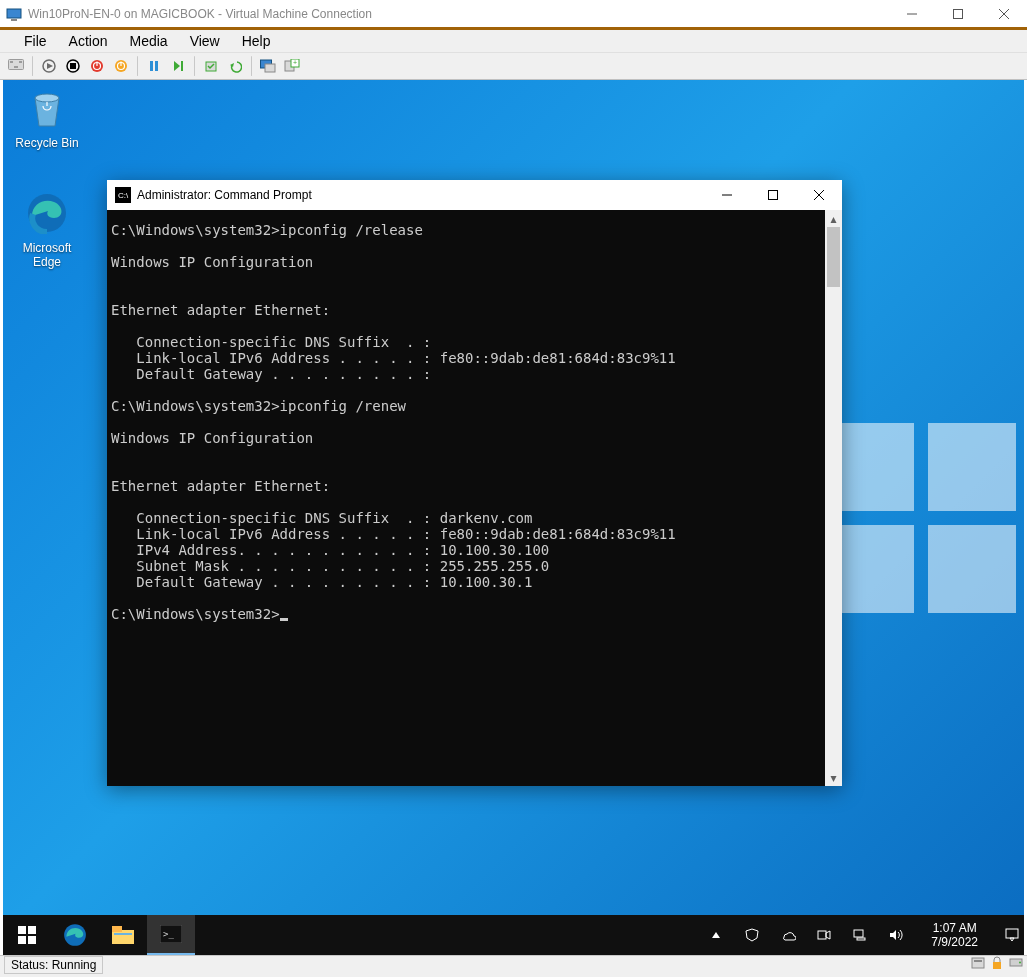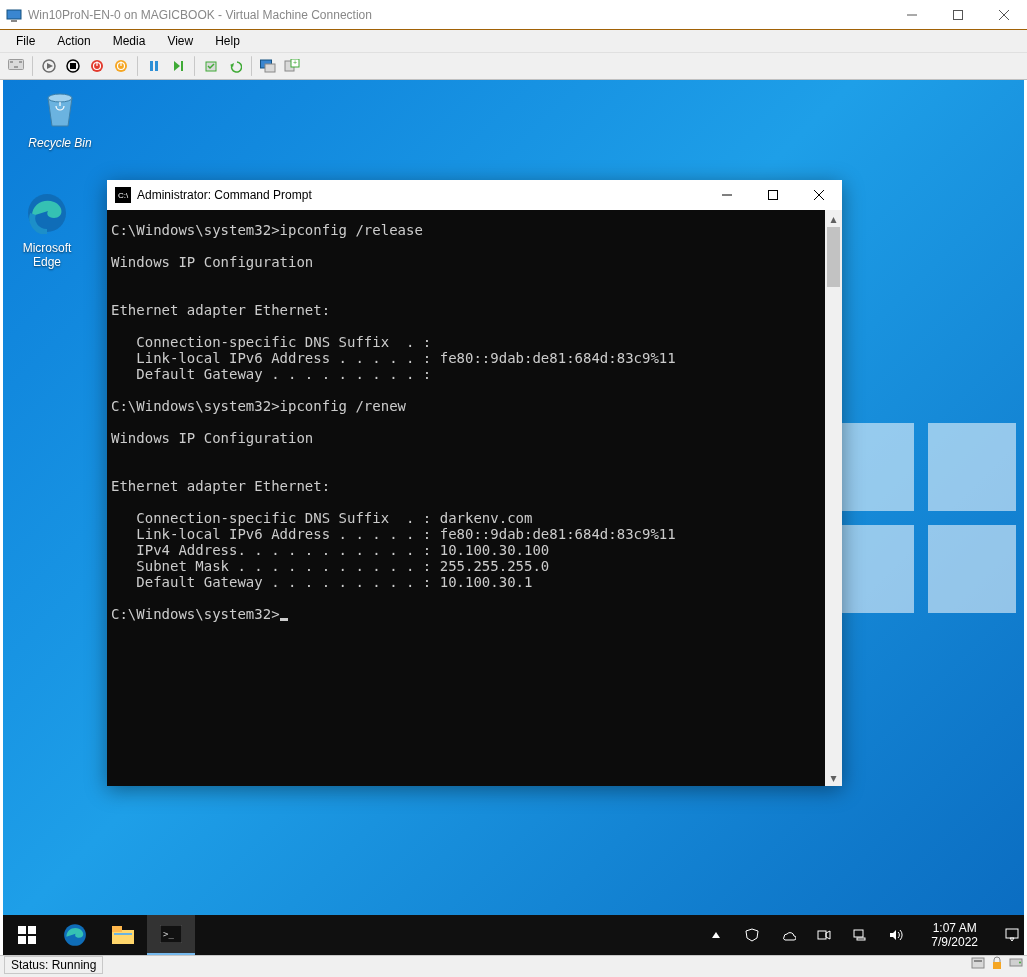--- a/index.html
+++ b/index.html
@@ -8,31 +8,31 @@
   font-size: 12px;
   width: 1027px; height: 977px;
   background: #f0f0f0;
   display: flex; flex-direction: column;
   overflow: hidden;
 }
 .outer-titlebar {
   height: 30px; background: #fff;
   display: flex; align-items: center;
   padding: 0 0 0 6px; color: #888;
-  border-bottom: 1px solid #a16207;
+  border-bottom: 3px solid #a16207;
 }
 .vm-icon { width: 16px; height: 16px; margin-right: 6px; display:inline-flex; align-items:center; justify-content:center;}
 .outer-title { flex: 1; font-size: 12px; }
 .win-btns { display: flex; }
 .win-btn { width: 46px; height: 30px; display:flex; align-items:center; justify-content:center; color:#555;}
 .win-btn svg { width:10px; height:10px; }
 .menubar {
   height: 22px; background: #f0f0f0;
   display: flex; align-items: center; gap: 2px;
-  padding: 0 6px; font-size: 12px; color:#000;
+  padding: 0 14px; font-size: 14px; color:#000;
 }
 .menu-item { padding: 2px 10px; }
 .toolbar {
   height: 28px; background: #f0f0f0;
   border-top: 1px solid #e0e0e0;
   border-bottom: 1px solid #c0c0c0;
   display: flex; align-items:center; gap:4px; padding: 0 6px;
 }
 .tbtn { width:20px; height:20px; display:flex; align-items:center; justify-content:center; border-radius:2px; }
 .tbtn.sep { width:1px; height:20px; background:#c8c8c8; margin:0 2px; }
@@ -215,21 +215,21 @@
 
 <div class="vm-area">
   <div class="desktop">
     <div class="win-logo">
       <div class="q q1"></div>
         <div class="q q2"></div>
         <div class="q q3"></div>
         <div class="q q4"></div>
     </div>
 
-    <div class="desk-icon" style="left:19px; top:4px;font-style:italic;">
+    <div class="desk-icon" style="left:6px; top:4px;">
       <div class="ic">
         <svg width="44" height="44" viewBox="0 0 44 44">
             <path d="M10 12 L34 12 L30 40 L14 40 Z" fill="#6bb3e0" stroke="#3d7fa8"></path>
             <ellipse cx="22" cy="12" rx="12" ry="4" fill="#9fd1ef" stroke="#3d7fa8"></ellipse>
             <path d="M18 20 a4 4 0 1 0 8 0 M22 16 l0 4" fill="none" stroke="#fff" stroke-width="1.2"></path>
           </svg>
       </div>
       <div>Recycle Bin</div>
     </div>
 

